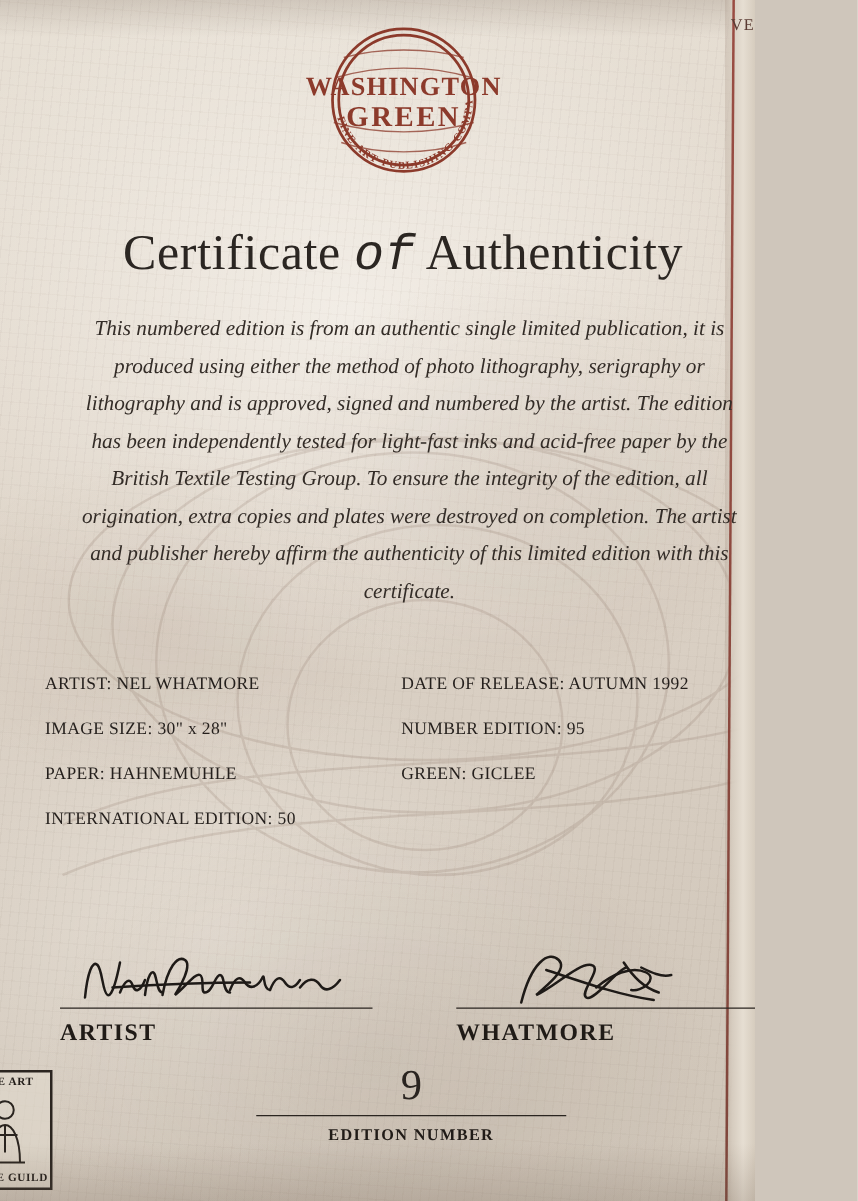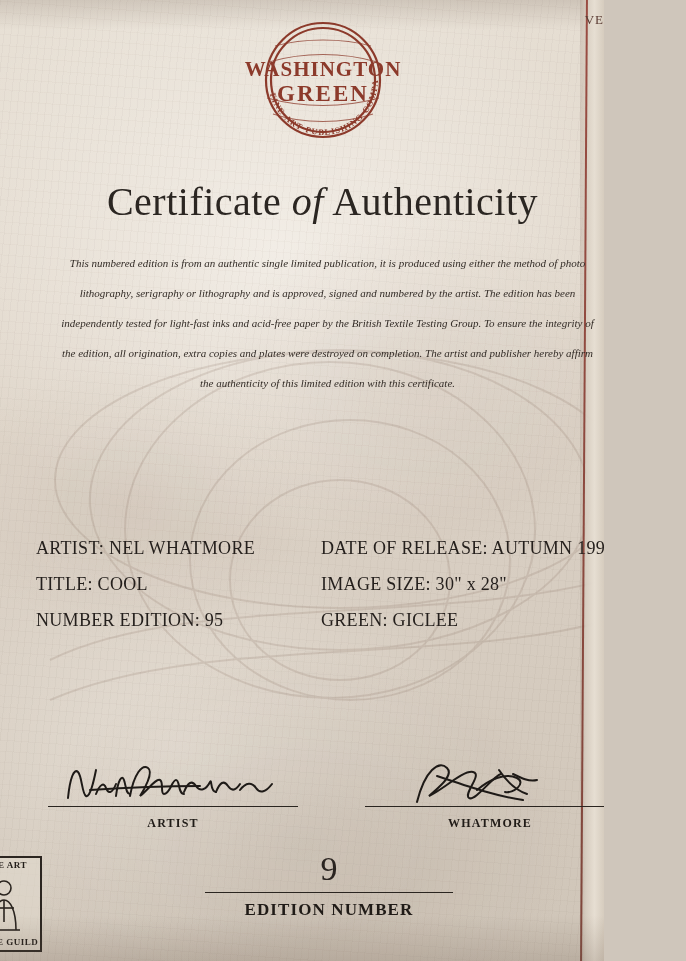--- a/index.html
+++ b/index.html
@@ -96,48 +96,49 @@
     top: 178px;
     width: 645px;
     text-align: center;
     font-size: 40px;
     color: #2b2622;
     font-family: "Liberation Serif", serif;
     letter-spacing: .5px;
   }
   #title .ital {
     font-style: italic;
+    font-family: Liberation Mono, monospace;
   }
 
   
   #blurb {
     position: absolute;
     left: 55px;
     top: 248px;
     width: 545px;
     text-align: center;
     font-style: italic;
-    font-size: 11px;
+    font-size: 17px;
     line-height: 30px;
     color: #332c27;
     font-family: "Liberation Serif", serif;
   }
 
   
   #fields {
     position: absolute;
     left: 36px;
     top: 530px;
     width: 580px;
     display: grid;
     grid-template-columns: 285px 295px;
     row-gap: 0;
   }
   .field {
-    font-size: 18px;
+    font-size: 14px;
     letter-spacing: .3px;
     color: #241f1c;
     height: 36px;
     line-height: 36px;
     white-space: nowrap;
     font-family: "Liberation Serif", serif;
   }
 
   
   .sig-block {
@@ -149,22 +150,21 @@
     position: absolute;
     left: 0;
     top: 46px;
     width: 100%;
     border-bottom: 1.6px solid #2a2520;
   }
   .sig-caption {
     position: absolute;
     top: 56px;
     width: 100%;
-    text-align: center;
-    font-size: 12px;
+    font-size: 19px;
     font-weight: bold;
     letter-spacing: 1.2px;
     color: #201b17;
     font-family: "Liberation Serif", serif;
   }
   .sig-ink {
     position: absolute;
     left: 12px;
     top: 0;
     width: 230px;
@@ -194,21 +194,21 @@
     top: 40px;
     width: 100%;
     border-bottom: 1.6px solid #2a2520;
   }
   #edition-number-caption {
     position: absolute;
     left: 0;
     top: 48px;
     width: 100%;
     text-align: center;
-    font-size: 17px;
+    font-size: 13px;
     font-weight: bold;
     letter-spacing: 1.1px;
     color: #201b17;
     font-family: "Liberation Serif", serif;
   }
 
   
   #seal {
     position: absolute;
     left: -34px;
@@ -312,24 +312,25 @@
     <span>Certificate</span>
     <span class="ital">of</span>
     <span>Authenticity</span>
   </div>
 
   <div id="blurb">This numbered edition is from an authentic single limited publication, it is produced using either the method of photo lithography, serigraphy or lithography and is approved, signed and numbered by the artist. The edition has been independently tested for light-fast inks and acid-free paper by the British Textile Testing Group. To ensure the integrity of the edition, all origination, extra copies and plates were destroyed on completion. The artist and publisher hereby affirm the authenticity of this limited edition with this certificate.</div>
 
   <div id="fields">
     <div class="field">ARTIST: NEL WHATMORE</div>
     <div class="field">DATE OF RELEASE: AUTUMN 1992</div>
-    <div class="field">TITLE: COOL</div>
     <div class="field">IMAGE SIZE: 30" x 28"</div>
     <div class="field">NUMBER EDITION: 95</div>
+    <div class="field">PAPER: HAHNEMUHLE</div>
     <div class="field">GREEN: GICLEE</div>
+    <div class="field">INTERNATIONAL EDITION: 50</div>
     <div class="field"></div>
   </div>
 
   <div class="sig-block" id="sig-artist">
     <svg class="sig-ink" viewBox="0 0 230 48">
       <g fill="none" stroke="#1e1a17" stroke-width="2" stroke-linecap="round">
         <path d="M8 38 C 10 18, 14 8, 18 12 C 22 16, 22 34, 26 36 C 30 38, 34 20, 36 10"></path>
         <path d="M36 34 C 40 24, 44 22, 46 28 C 48 34, 52 34, 56 24"></path>
         <path d="M56 36 C 58 20, 62 14, 64 20 C 66 26, 66 34, 70 34"></path>
         <path d="M70 36 C 74 14, 82 4, 88 8 C 94 12, 84 30, 80 36 C 88 30, 96 18, 100 20 C 104 22, 100 34, 104 34 C 110 34, 112 20, 116 20 C 120 20, 118 34, 124 34"></path>

